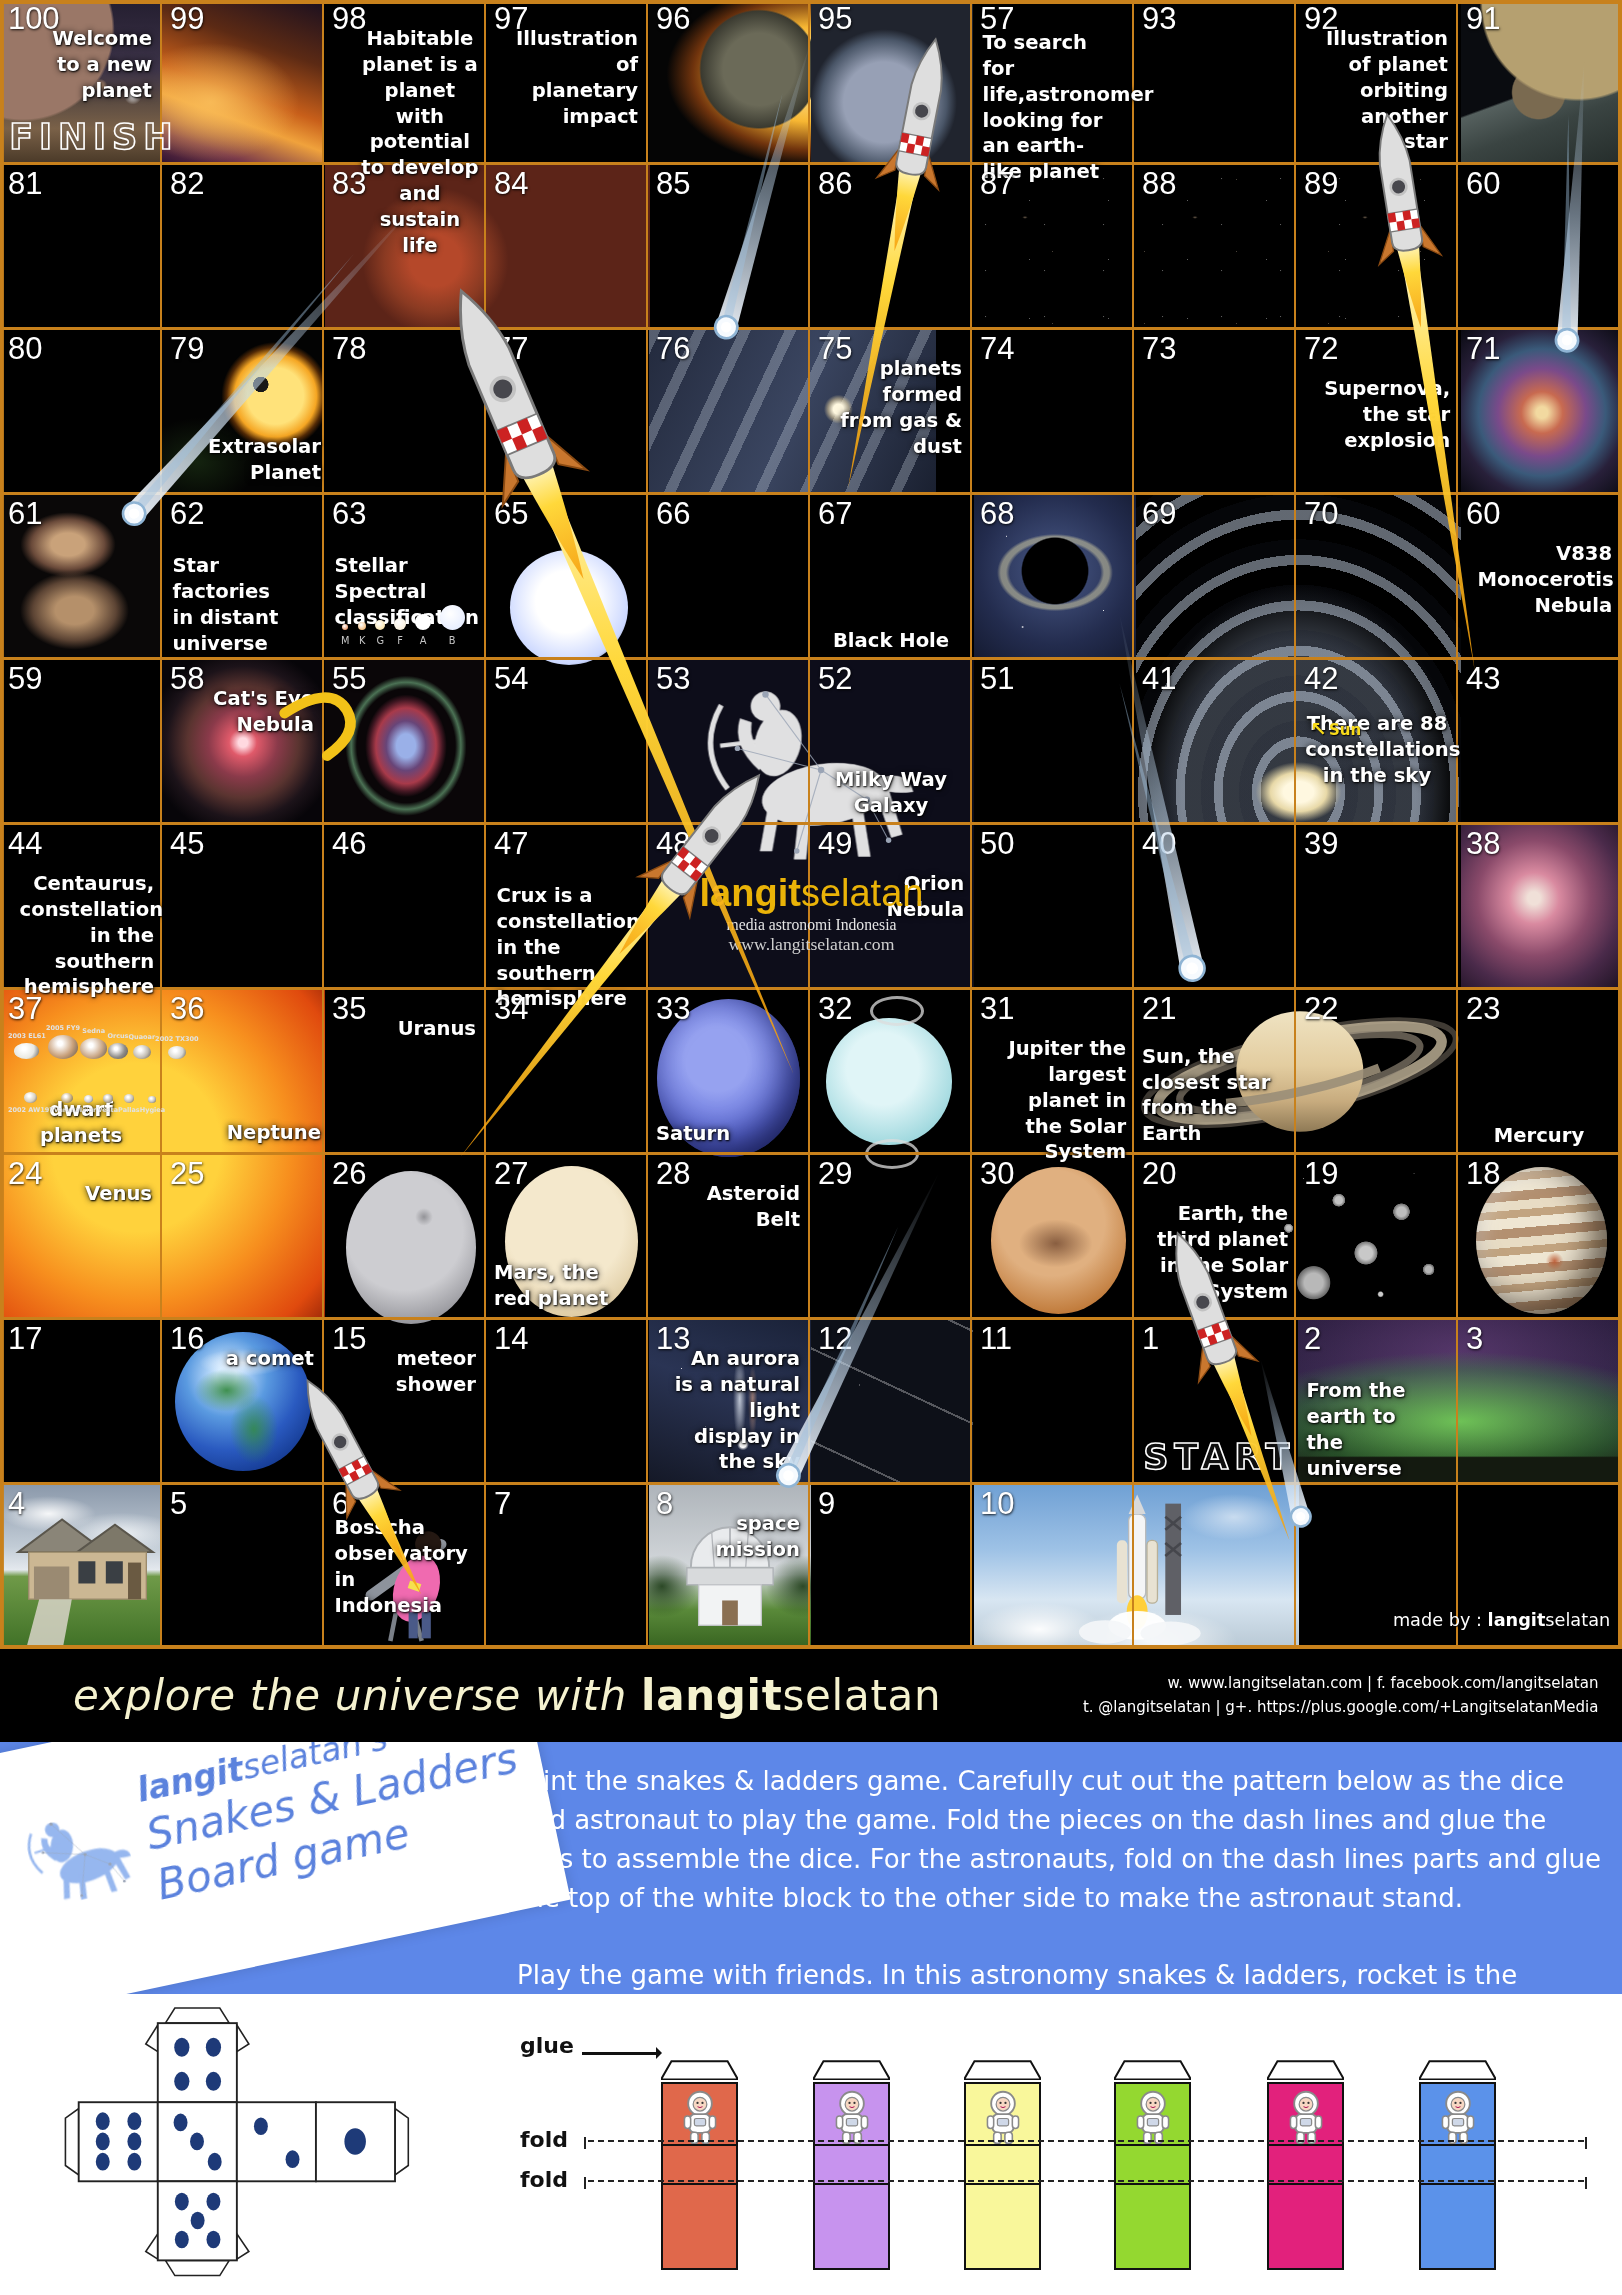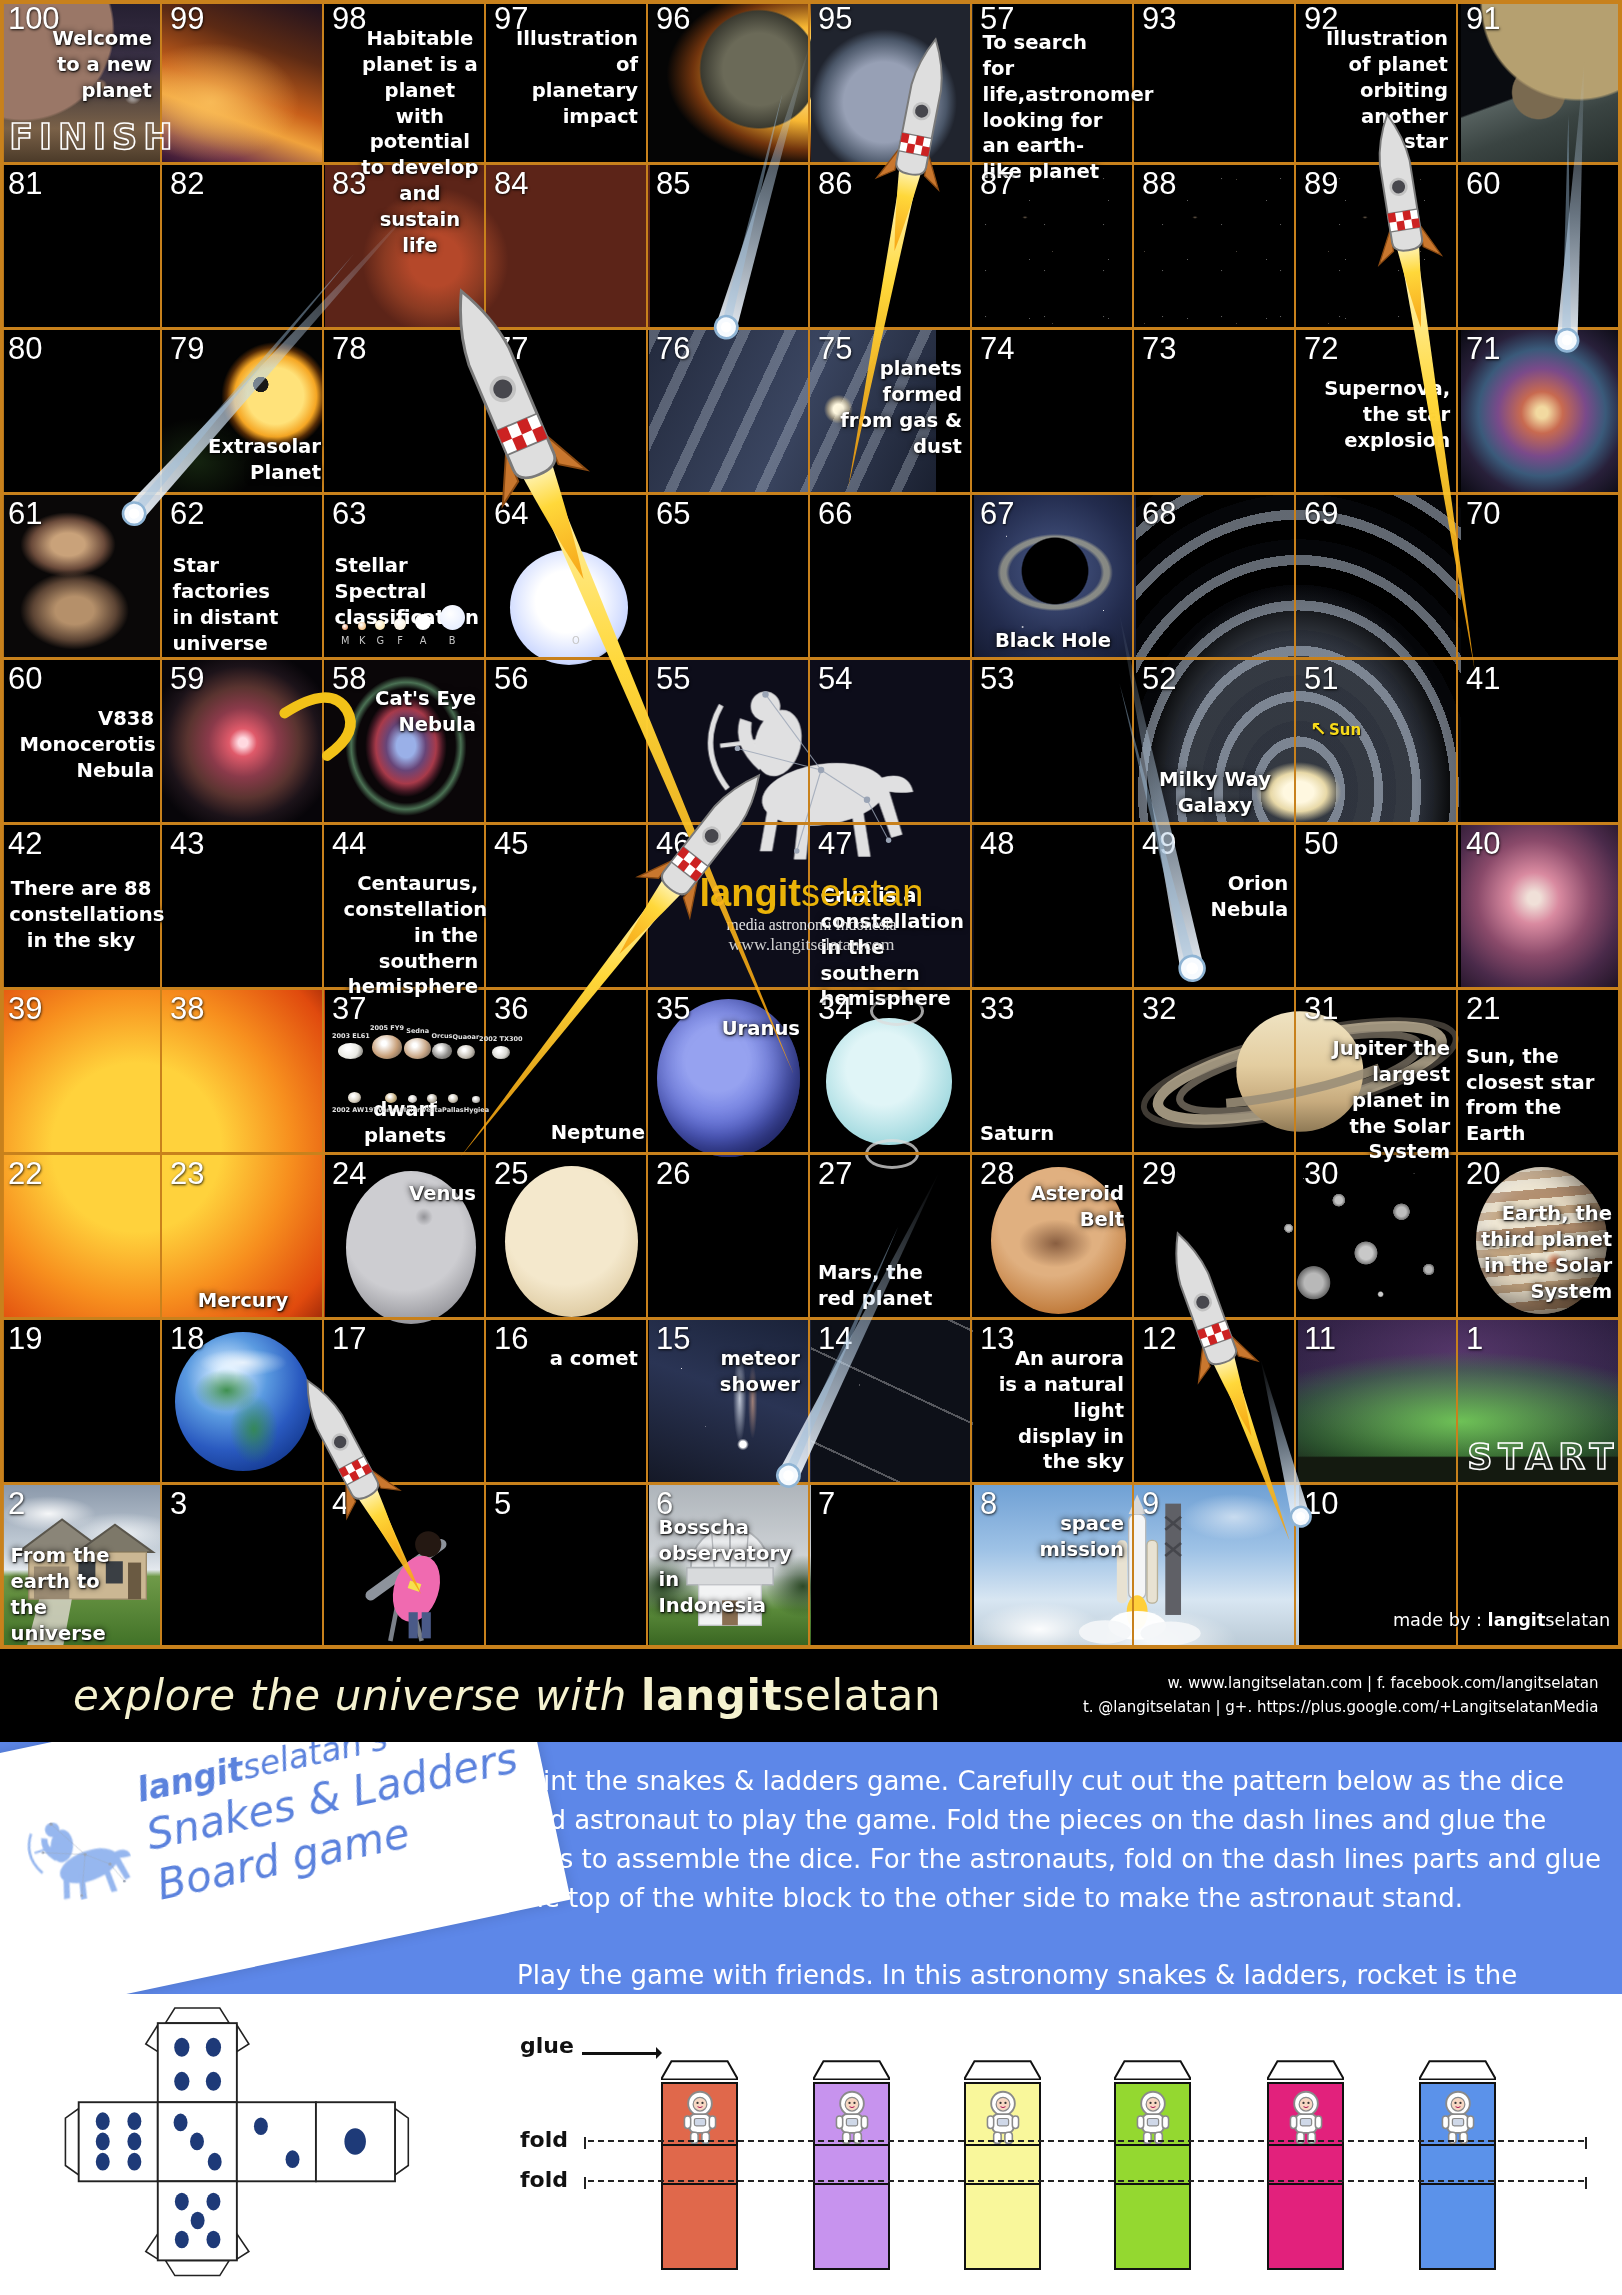--- a/index.html
+++ b/index.html
@@ -457,24 +457,20 @@
               <div class="spec-dot" style="width: 16.4px; height: 16.4px; background: radial-gradient(circle at 40% 35%, rgb(255, 255, 255), rgb(255, 255, 255));"></div>
               <span class="spec-letter">A</span>
             </div>
             <div class="spec-col">
               <div class="spec-dot" style="width: 25px; height: 25px; background: radial-gradient(circle at 40% 35%, rgb(255, 255, 255), rgb(223, 232, 255));"></div>
               <span class="spec-letter">B</span>
             </div>
           </div>
         </div>
         <div class="cell">
-          <span class="num">64</span>
-          <span class="spec-o-letter">O</span>
-        </div>
-        <div class="cell">
           <span class="num">65</span>
         </div>
         <div class="cell">
           <span class="num">66</span>
         </div>
         <div class="cell">
           <span class="num">67</span>
           <span class="cap pos-bc">Black Hole</span>
         </div>
         <div class="cell">
@@ -489,23 +485,20 @@
         <div class="cell">
           <span class="num">60</span>
           <span class="cap pos-cr">V838 Monocerotis Nebula</span>
         </div>
         <div class="cell">
           <span class="num">59</span>
         </div>
         <div class="cell">
           <span class="num">58</span>
           <span class="cap pos-tr">Cat's Eye Nebula</span>
-        </div>
-        <div class="cell">
-          <span class="num">56</span>
         </div>
         <div class="cell">
           <span class="num">55</span>
         </div>
         <div class="cell">
           <span class="num">54</span>
         </div>
         <div class="cell">
           <span class="num">53</span>
         </div>

